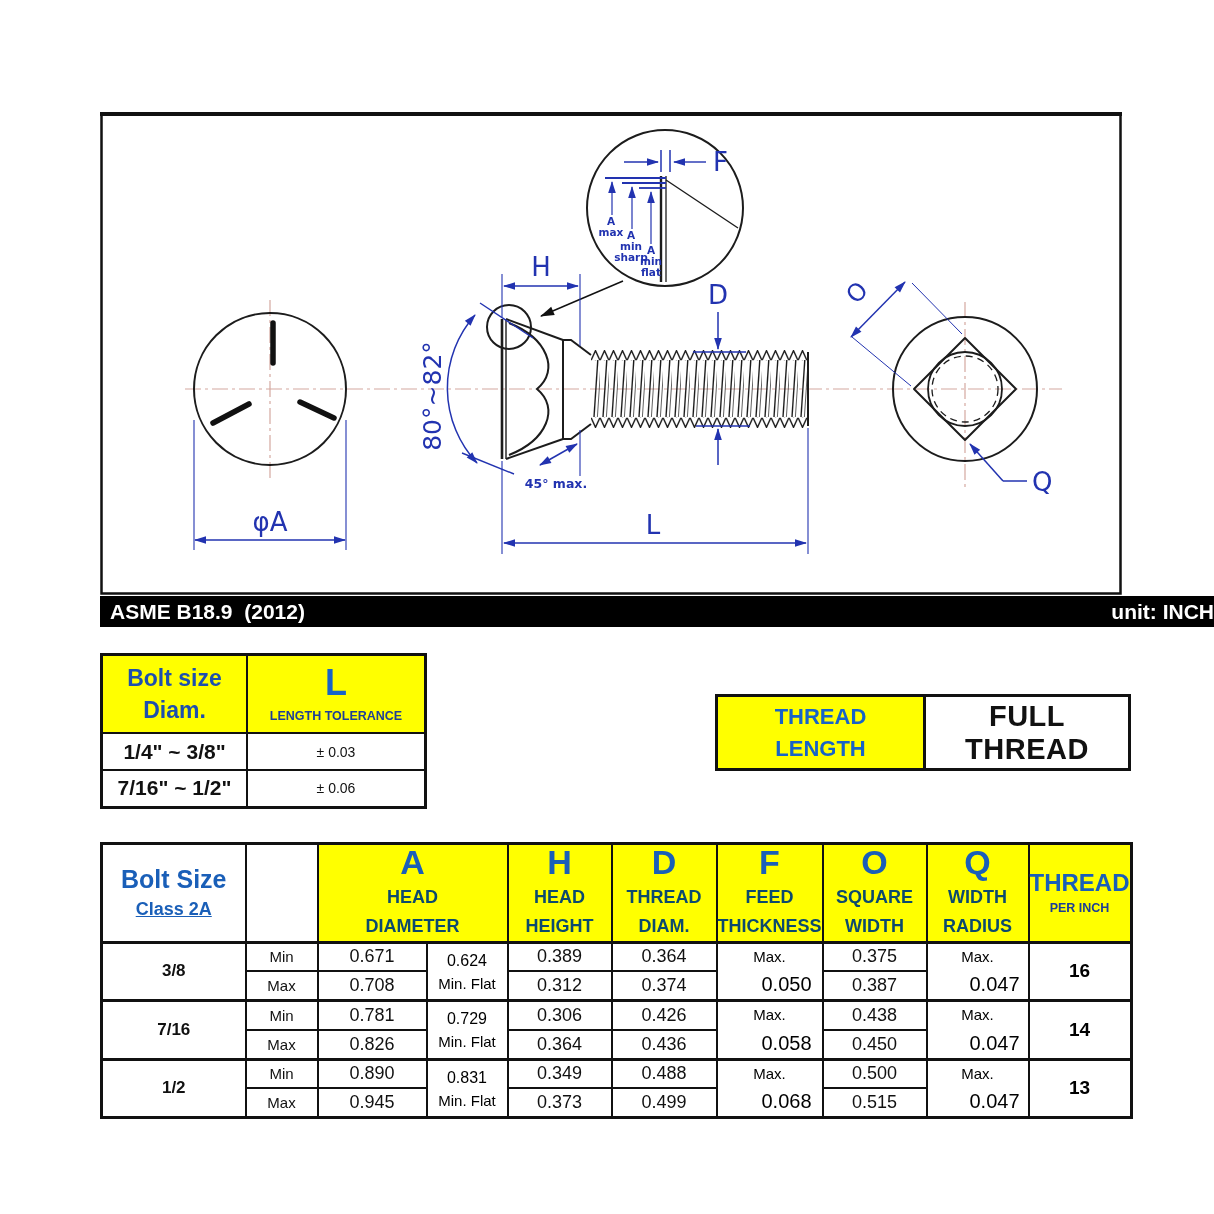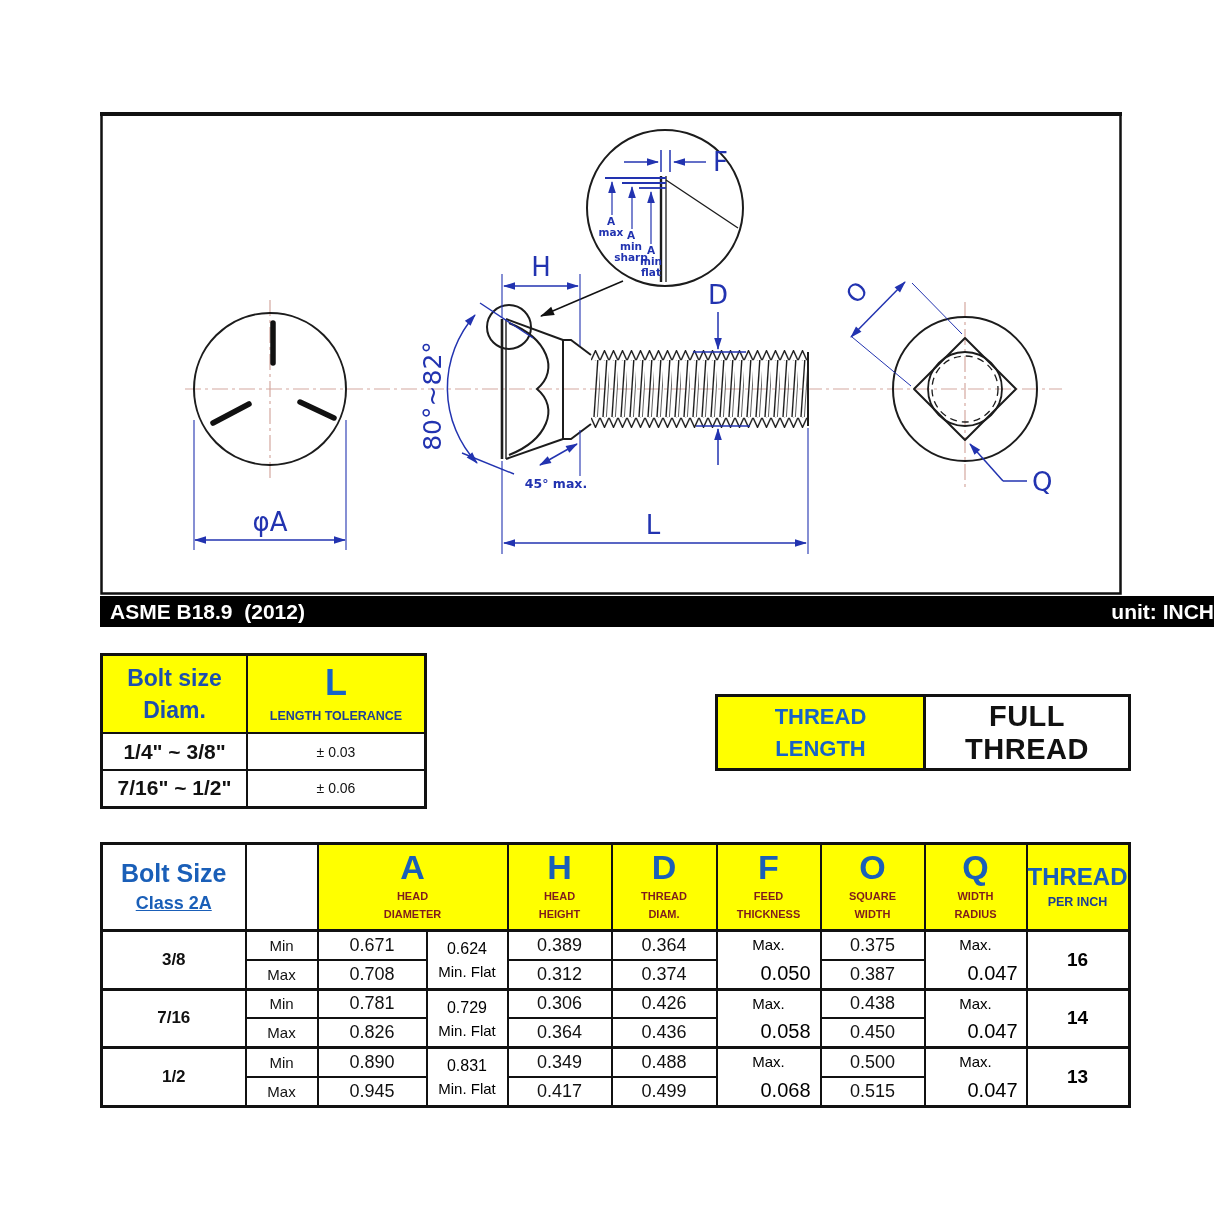--- a/index.html
+++ b/index.html
@@ -33,21 +33,21 @@
 
   
   .spec{position:absolute;left:100px;top:842px;border-collapse:collapse;table-layout:fixed;border:3px solid #111;}
   .spec td{border:2px solid #111;text-align:center;vertical-align:middle;padding:0;background:#fff;}
   .spec .hdr td{border-bottom:3px solid #111;height:84px;}
   .spec .grp td{border-top:3px solid #111;}
   .spec .yellow{background:#ffff00;}
   .corner-t{color:#1a5fb8;font-weight:bold;font-size:25px;line-height:1.1;}
   .corner-s{color:#1a5fb8;font-weight:bold;font-size:18px;margin-top:6px;text-decoration:underline;}
   .col-letter{color:#1a5fb8;font-weight:bold;font-size:34px;line-height:1;}
-  .col-sub{color:#7f1d1d;font-weight:bold;font-size:11px;line-height:1.6;margin-top:4px;}
+  .col-sub{color:#0c4a6e;font-weight:bold;font-size:18px;line-height:1.6;margin-top:4px;}
   .tpi-letter{color:#1a5fb8;font-weight:bold;font-size:24px;line-height:1;}
   .tpi-sub{color:#1d3e96;font-weight:bold;font-size:12.5px;margin-top:6px;}
   .sz{font-weight:bold;font-size:17px;color:#111;}
   .mm{font-size:15px;color:#111;}
   .val{font-size:18px;color:#111;}
   .sub-r{height:29px;}
   .two-line .l1{font-size:16px;line-height:1.5;}
   .two-line .l2{font-size:15px;line-height:1.4;}
   .maxcell .l1{font-size:15px;line-height:1.7;}
   .maxcell .l2{font-size:20px;line-height:1.5;padding-left:34px;}
@@ -399,20 +399,20 @@
       <td class="val">0.500</td>
       <td class="maxcell" rowspan="2">
         <div class="l1">Max.</div>
         <div class="l2">0.047</div>
       </td>
       <td class="tpi-val" rowspan="2">13</td>
     </tr>
     <tr class="sub-r">
       <td class="mm">Max</td>
       <td class="val">0.945</td>
-      <td class="val">0.417</td>
+      <td class="val">0.373</td>
       <td class="val">0.499</td>
       <td class="val">0.515</td>
     </tr>
   </tbody>
     </table>
 
 </div>
 
 </body></html>

